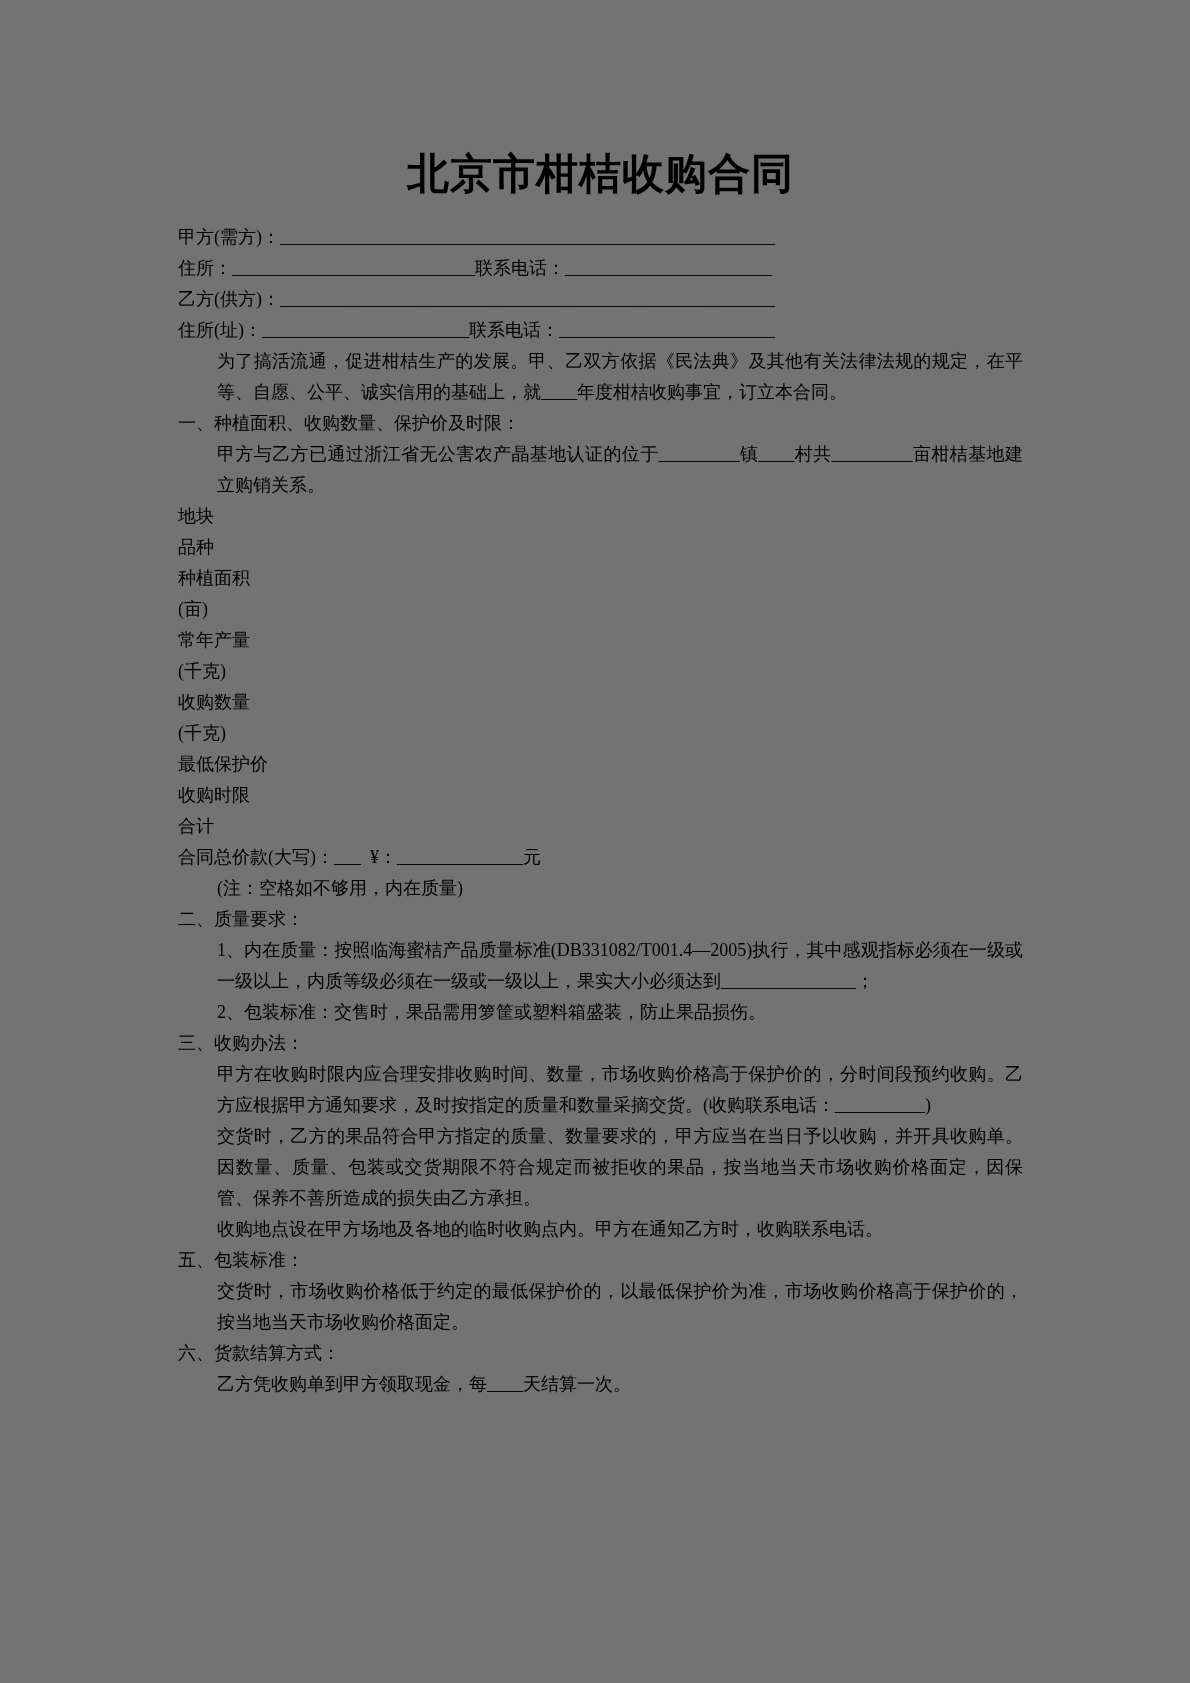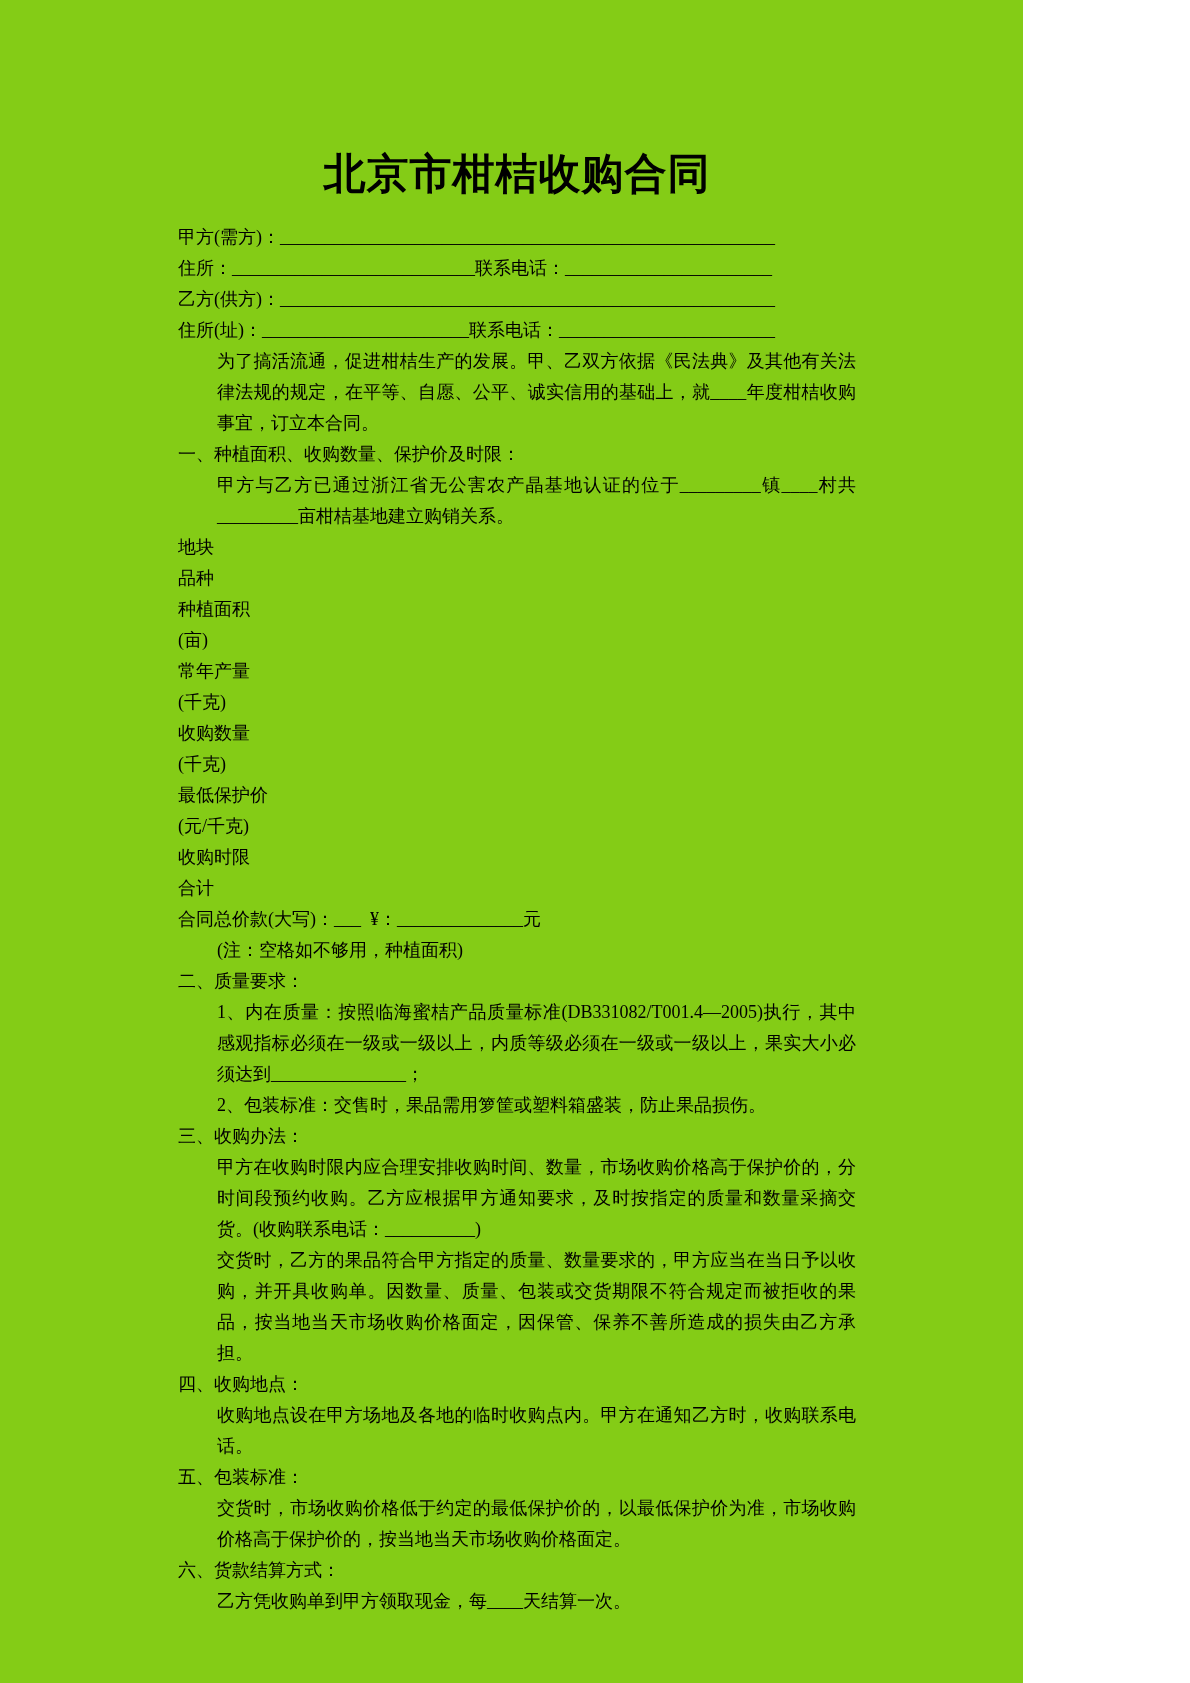--- a/index.html
+++ b/index.html
@@ -9,24 +9,24 @@
   }
   body {
     width: 1190px;
     height: 1683px;
     overflow: hidden;
     color: #000000;
     font-family: "Liberation Serif", "DejaVu Serif", serif;
   }
   .page {
     box-sizing: border-box;
-    width: 1023px;
+    width: 1190px;
     height: 1683px;
     padding: 152px 167px 0 178px;
-    background: #84cc16;
+    background: #737373;
   }
   .doc-title {
     margin: 0 0 26px 0;
     font-size: 42px;
     line-height: 44px;
     font-weight: 700;
     text-align: center;
     letter-spacing: 1px;
   }
   .l {
@@ -55,31 +55,29 @@
       <div class="l para">甲方与乙方已通过浙江省无公害农产晶基地认证的位于_________镇____村共_________亩柑桔基地建立购销关系。</div>
       <div class="l item">地块</div>
       <div class="l item">品种</div>
       <div class="l item">种植面积</div>
       <div class="l item">(亩)</div>
       <div class="l item">常年产量</div>
       <div class="l item">(千克)</div>
       <div class="l item">收购数量</div>
       <div class="l item">(千克)</div>
       <div class="l item">最低保护价</div>
-      <div class="l item">(元/千克)</div>
       <div class="l item">收购时限</div>
       <div class="l item">合计</div>
       <div class="l field">合同总价款(大写)：___&nbsp;&nbsp;¥：______________元</div>
-      <div class="l para">(注：空格如不够用，种植面积)</div>
+      <div class="l para">(注：空格如不够用，内在质量)</div>
       <div class="l heading">二、质量要求：</div>
       <div class="l para">1、内在质量：按照临海蜜桔产品质量标准(DB331082/T001.4—2005)执行，其中感观指标必须在一级或一级以上，内质等级必须在一级或一级以上，果实大小必须达到___________​____；</div>
       <div class="l para">2、包装标准：交售时，果品需用箩筐或塑料箱盛装，防止果品损伤。</div>
       <div class="l heading">三、收购办法：</div>
       <div class="l para">甲方在收购时限内应合理安排收购时间、数量，市场收购价格高于保护价的，分时间段预约收购。乙方应根据甲方通知要求，及时按指定的质量和数量采摘交货。(收购联系电话：__________)</div>
       <div class="l para">交货时，乙方的果品符合甲方指定的质量、数量要求的，甲方应当在当日予以收购，并开具收购单。因数量、质量、包装或交货期限不符合规定而被拒收的果品，按当地当天市场收购价格面定，因保管、保养不善所造成的损失由乙方承担。</div>
-      <div class="l heading">四、收购地点：</div>
       <div class="l para">收购地点设在甲方场地及各地的临时收购点内。甲方在通知乙方时，收购联系电话。</div>
       <div class="l heading">五、包装标准：</div>
       <div class="l para">交货时，市场收购价格低于约定的最低保护价的，以最低保护价为准，市场收购价格高于保护价的，按当地当天市场收购价格面定。</div>
       <div class="l heading">六、货款结算方式：</div>
       <div class="l para">乙方凭收购单到甲方领取现金，每____天结算一次。</div>
     </div>
 </div>
 
 </body></html>

